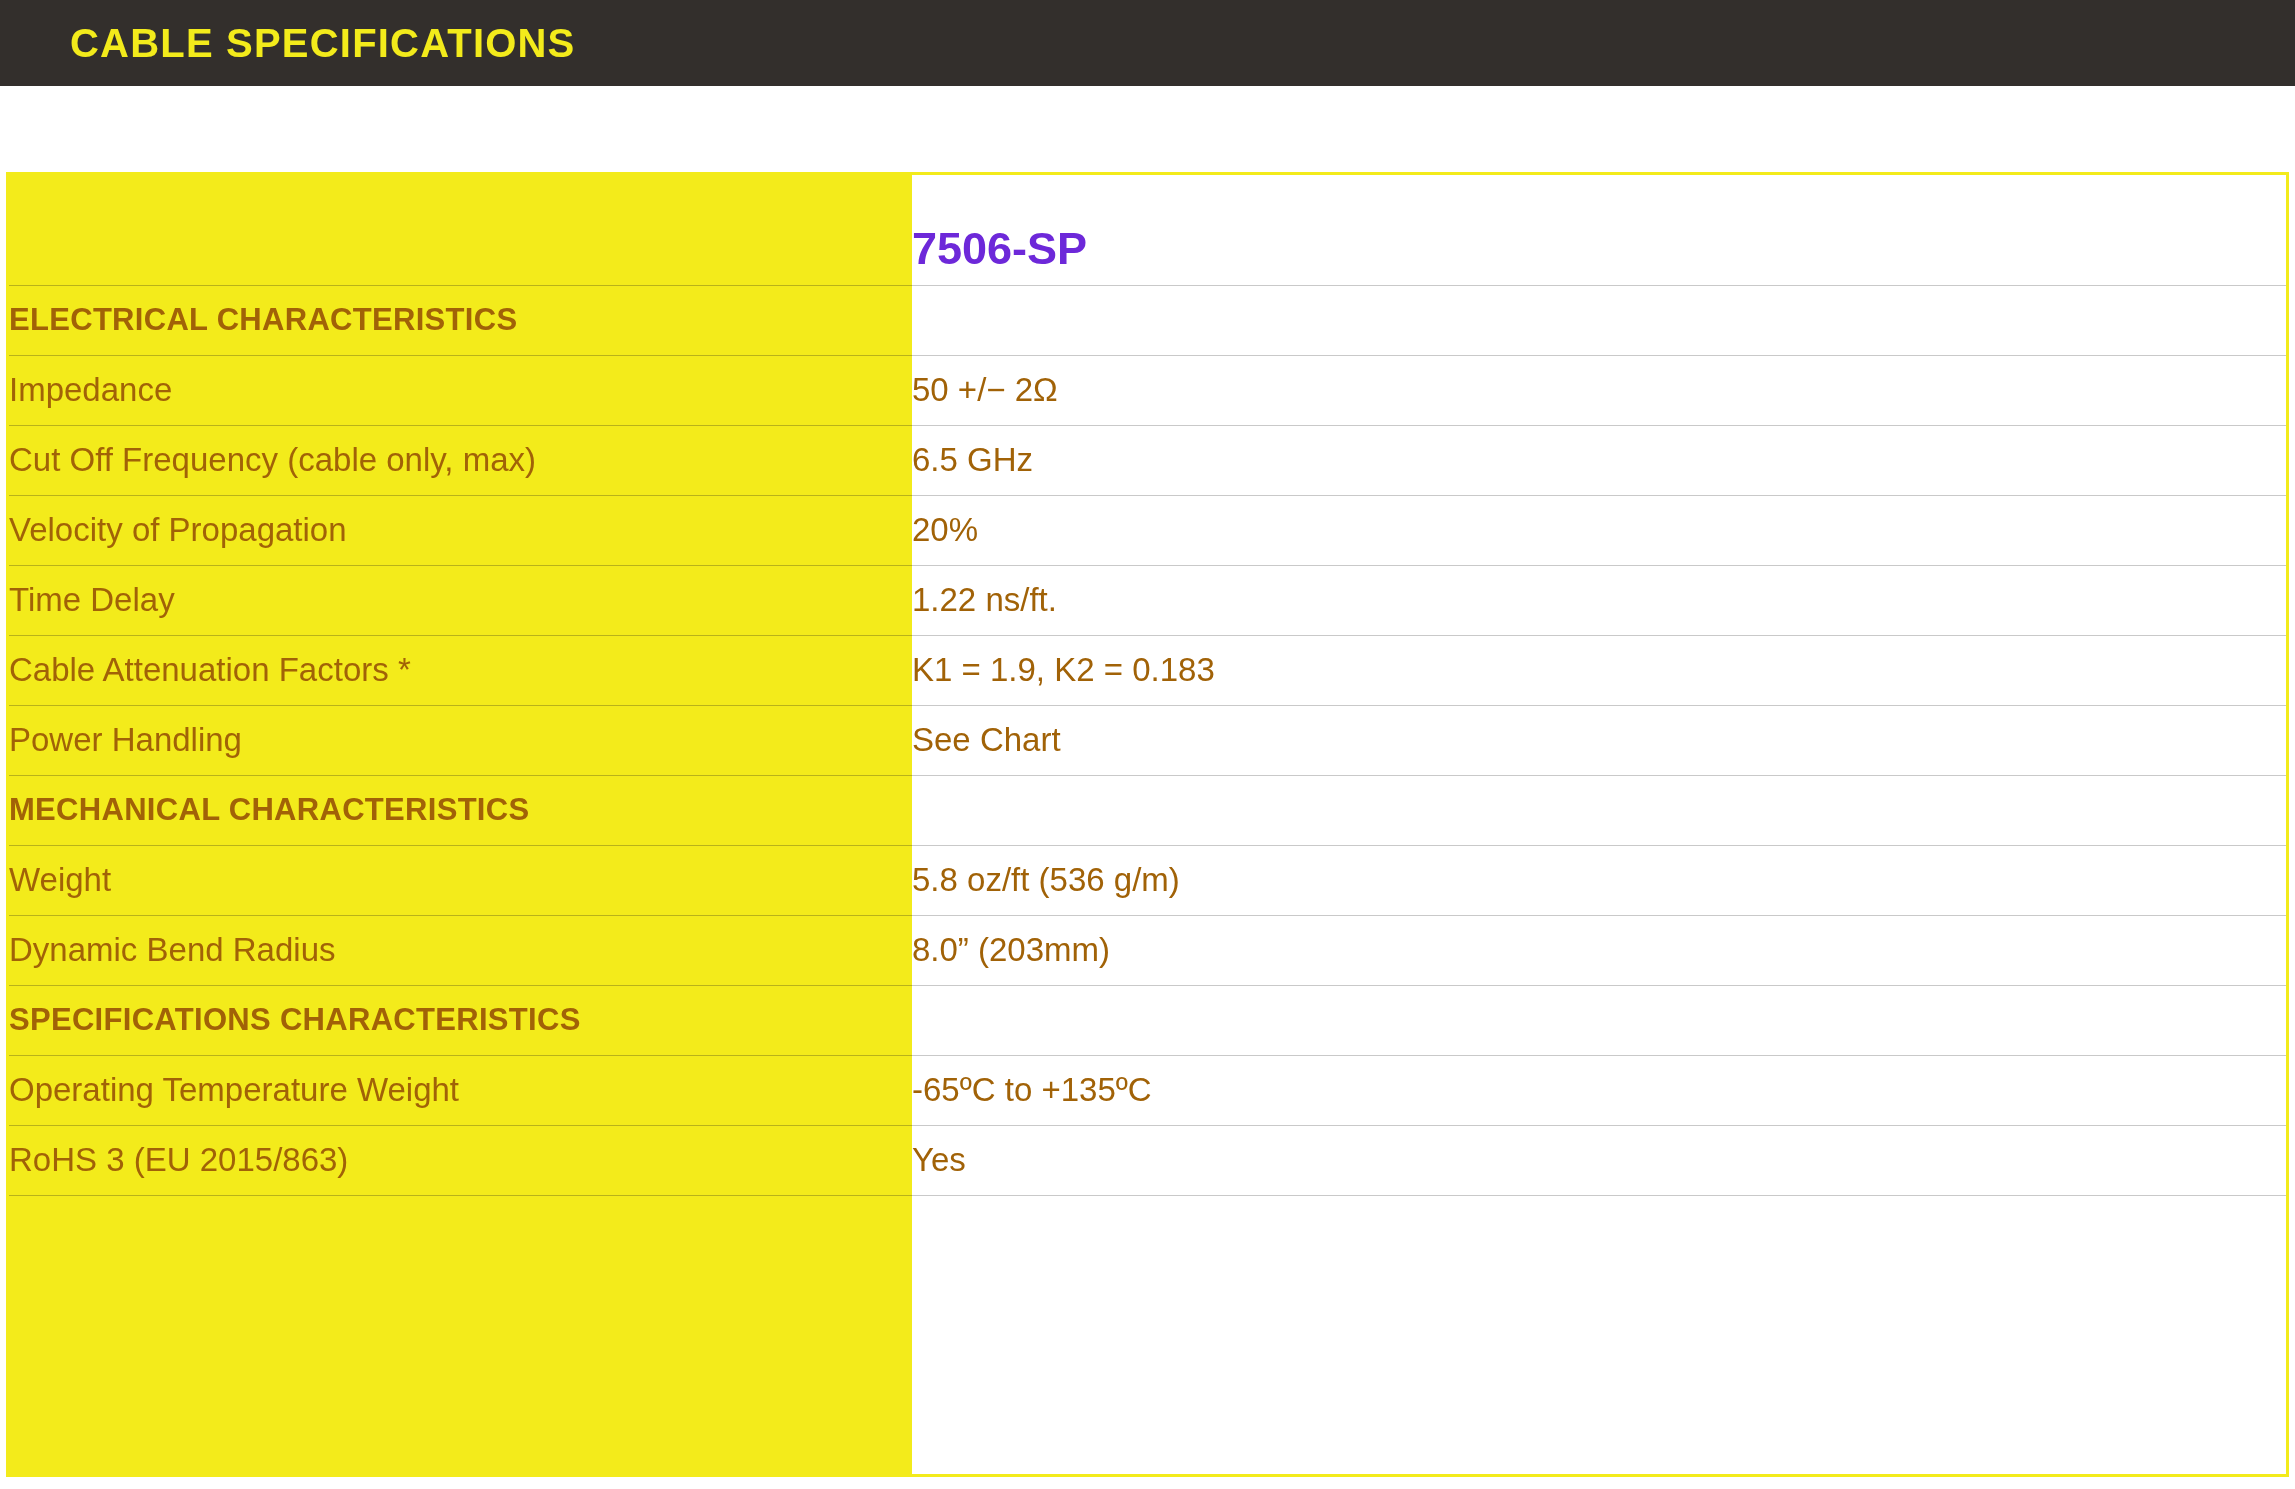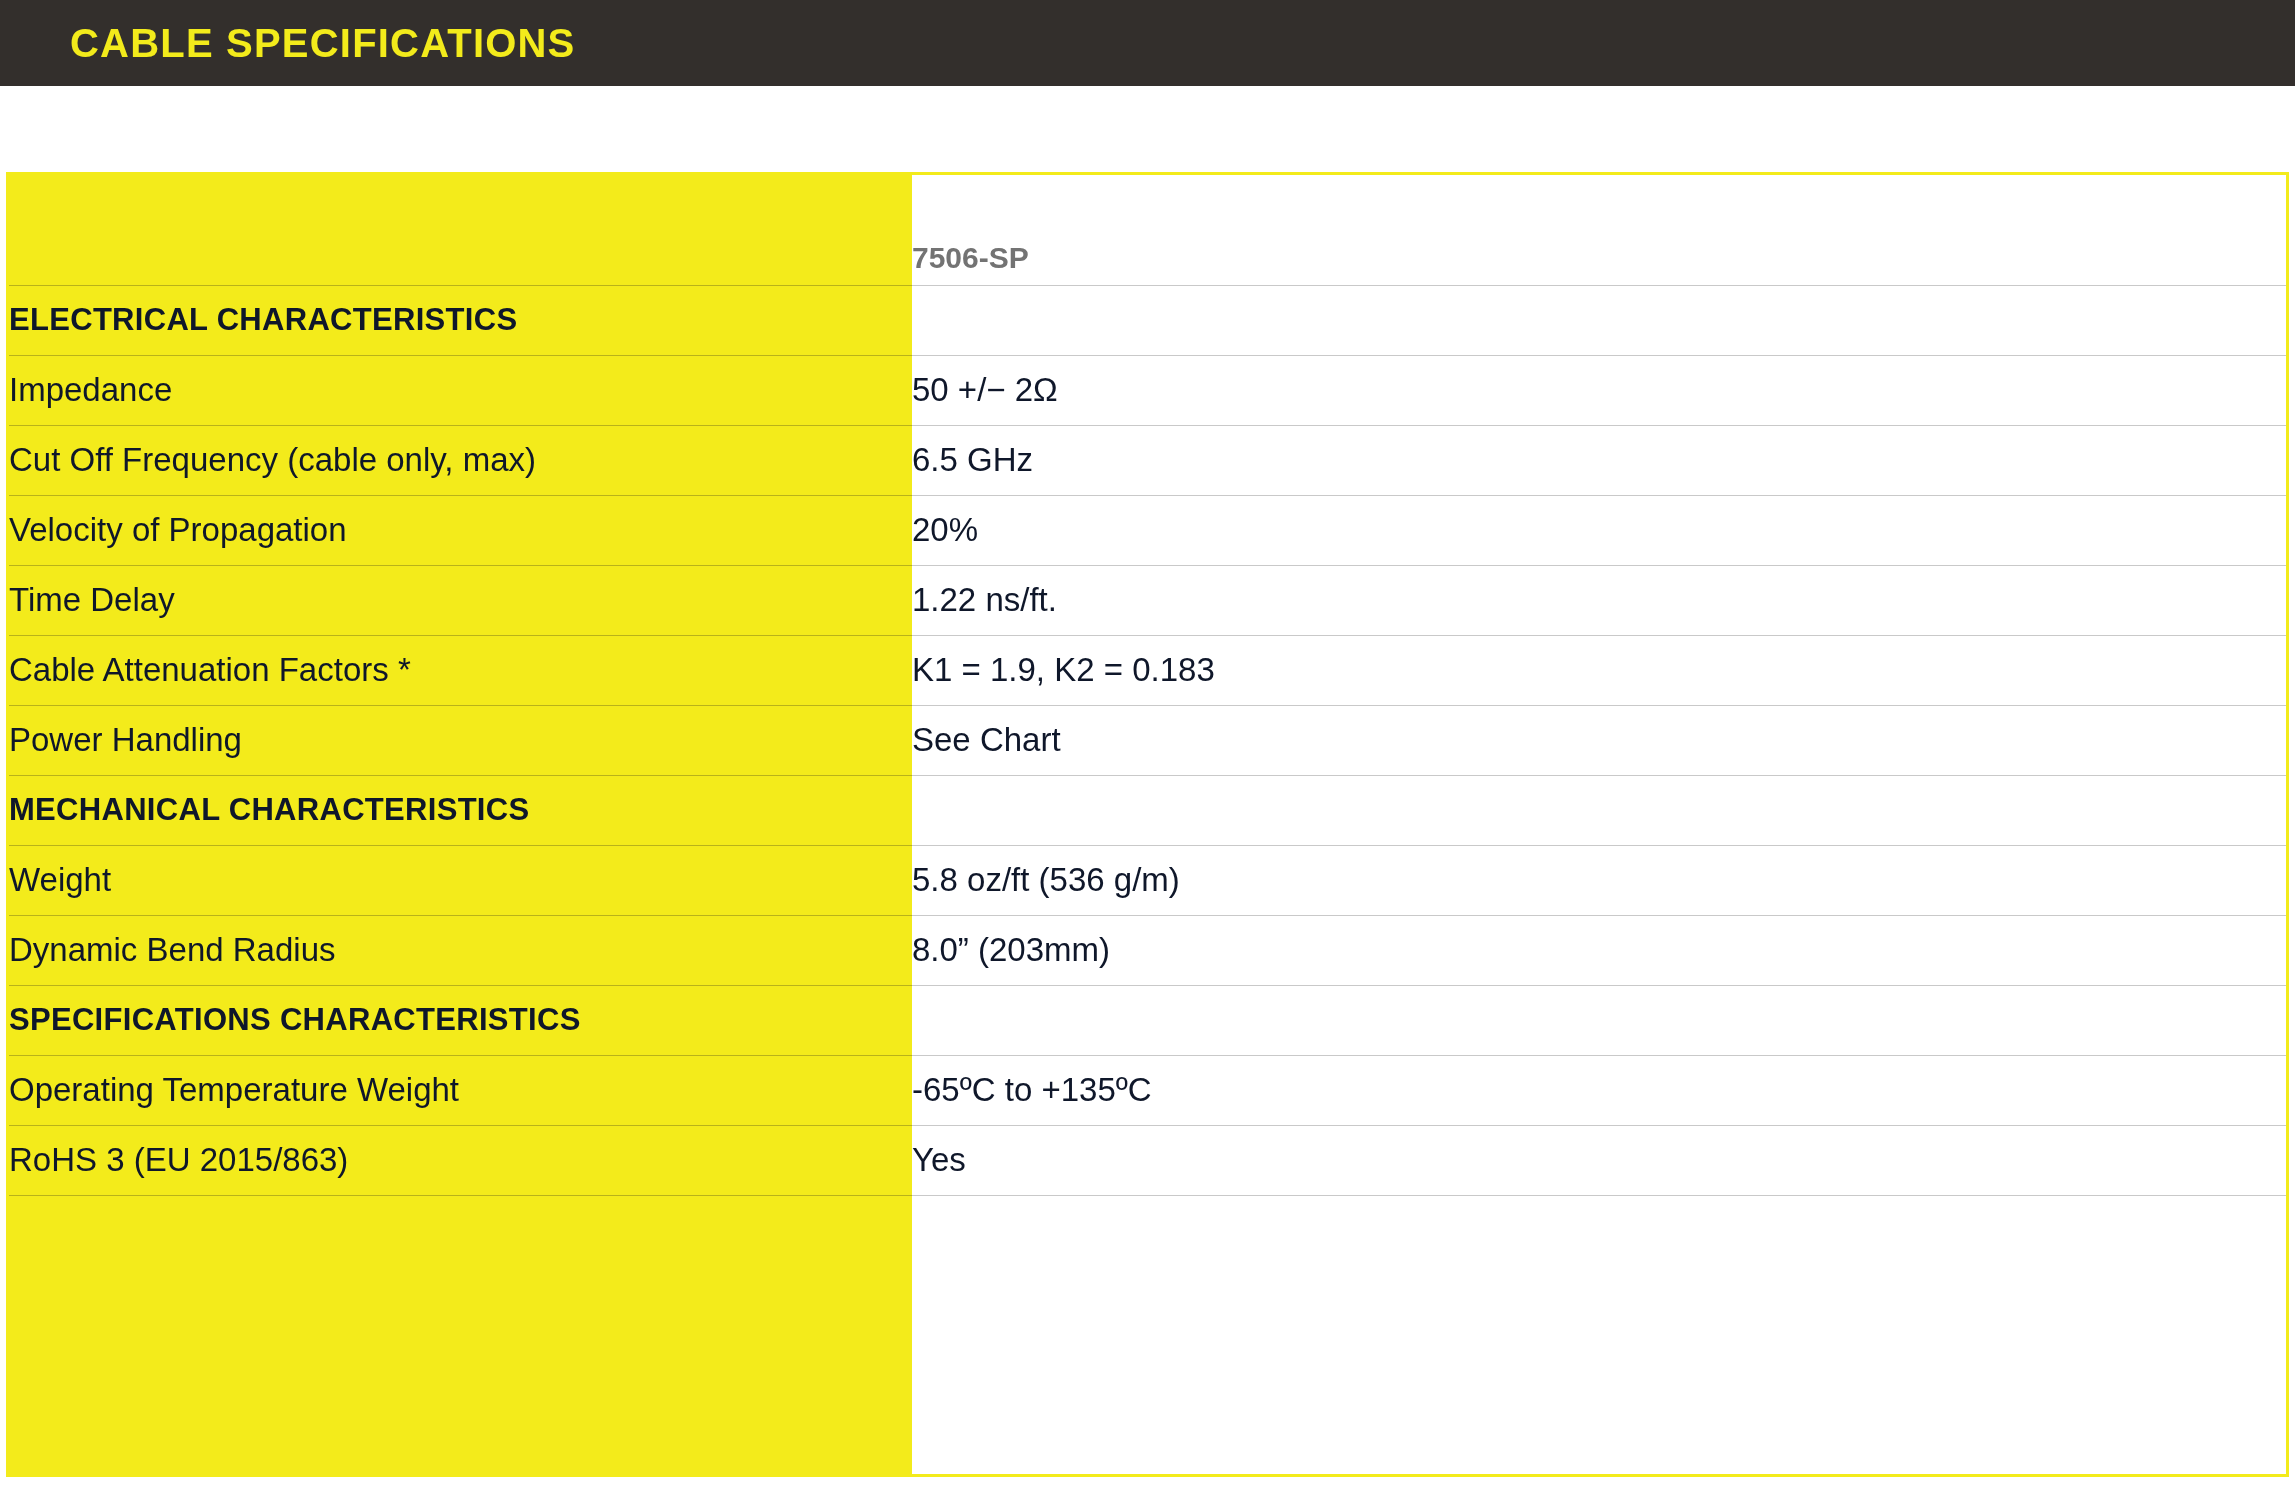--- a/index.html
+++ b/index.html
@@ -70,21 +70,21 @@
     table-layout: fixed;
     z-index: 2;
   }
   table.spec col.c-label { width: 903px; }
   table.spec col.c-value { width: auto; }
 
   table.spec td {
     padding: 0;
     vertical-align: middle;
     font-size: 33px;
-    color: #0f172a;
+    color: #a16207;
     font-family: "Liberation Sans", sans-serif;
   }
 
   .cell-label {
     padding-left: 48px;
     padding-right: 20px;
     height: 70px;
     border-bottom: 1px solid #b8b21a;
     box-sizing: border-box;
   }
@@ -97,23 +97,23 @@
   }
 
   
   .row-head .cell-label {
     height: 110px;
     border-bottom: 1px solid #b8b21a;
   }
   .row-head .cell-value {
     height: 110px;
     border-bottom: 1px solid #c9c9c9;
-    color: #737373;
+    color: #6d28d9;
     font-weight: bold;
-    font-size: 30px;
+    font-size: 45px;
     vertical-align: bottom;
     padding-bottom: 10px;
   }
 
   
   .row-section .cell-label {
     font-weight: bold;
     font-size: 31px;
     letter-spacing: 0.3px;
   }

